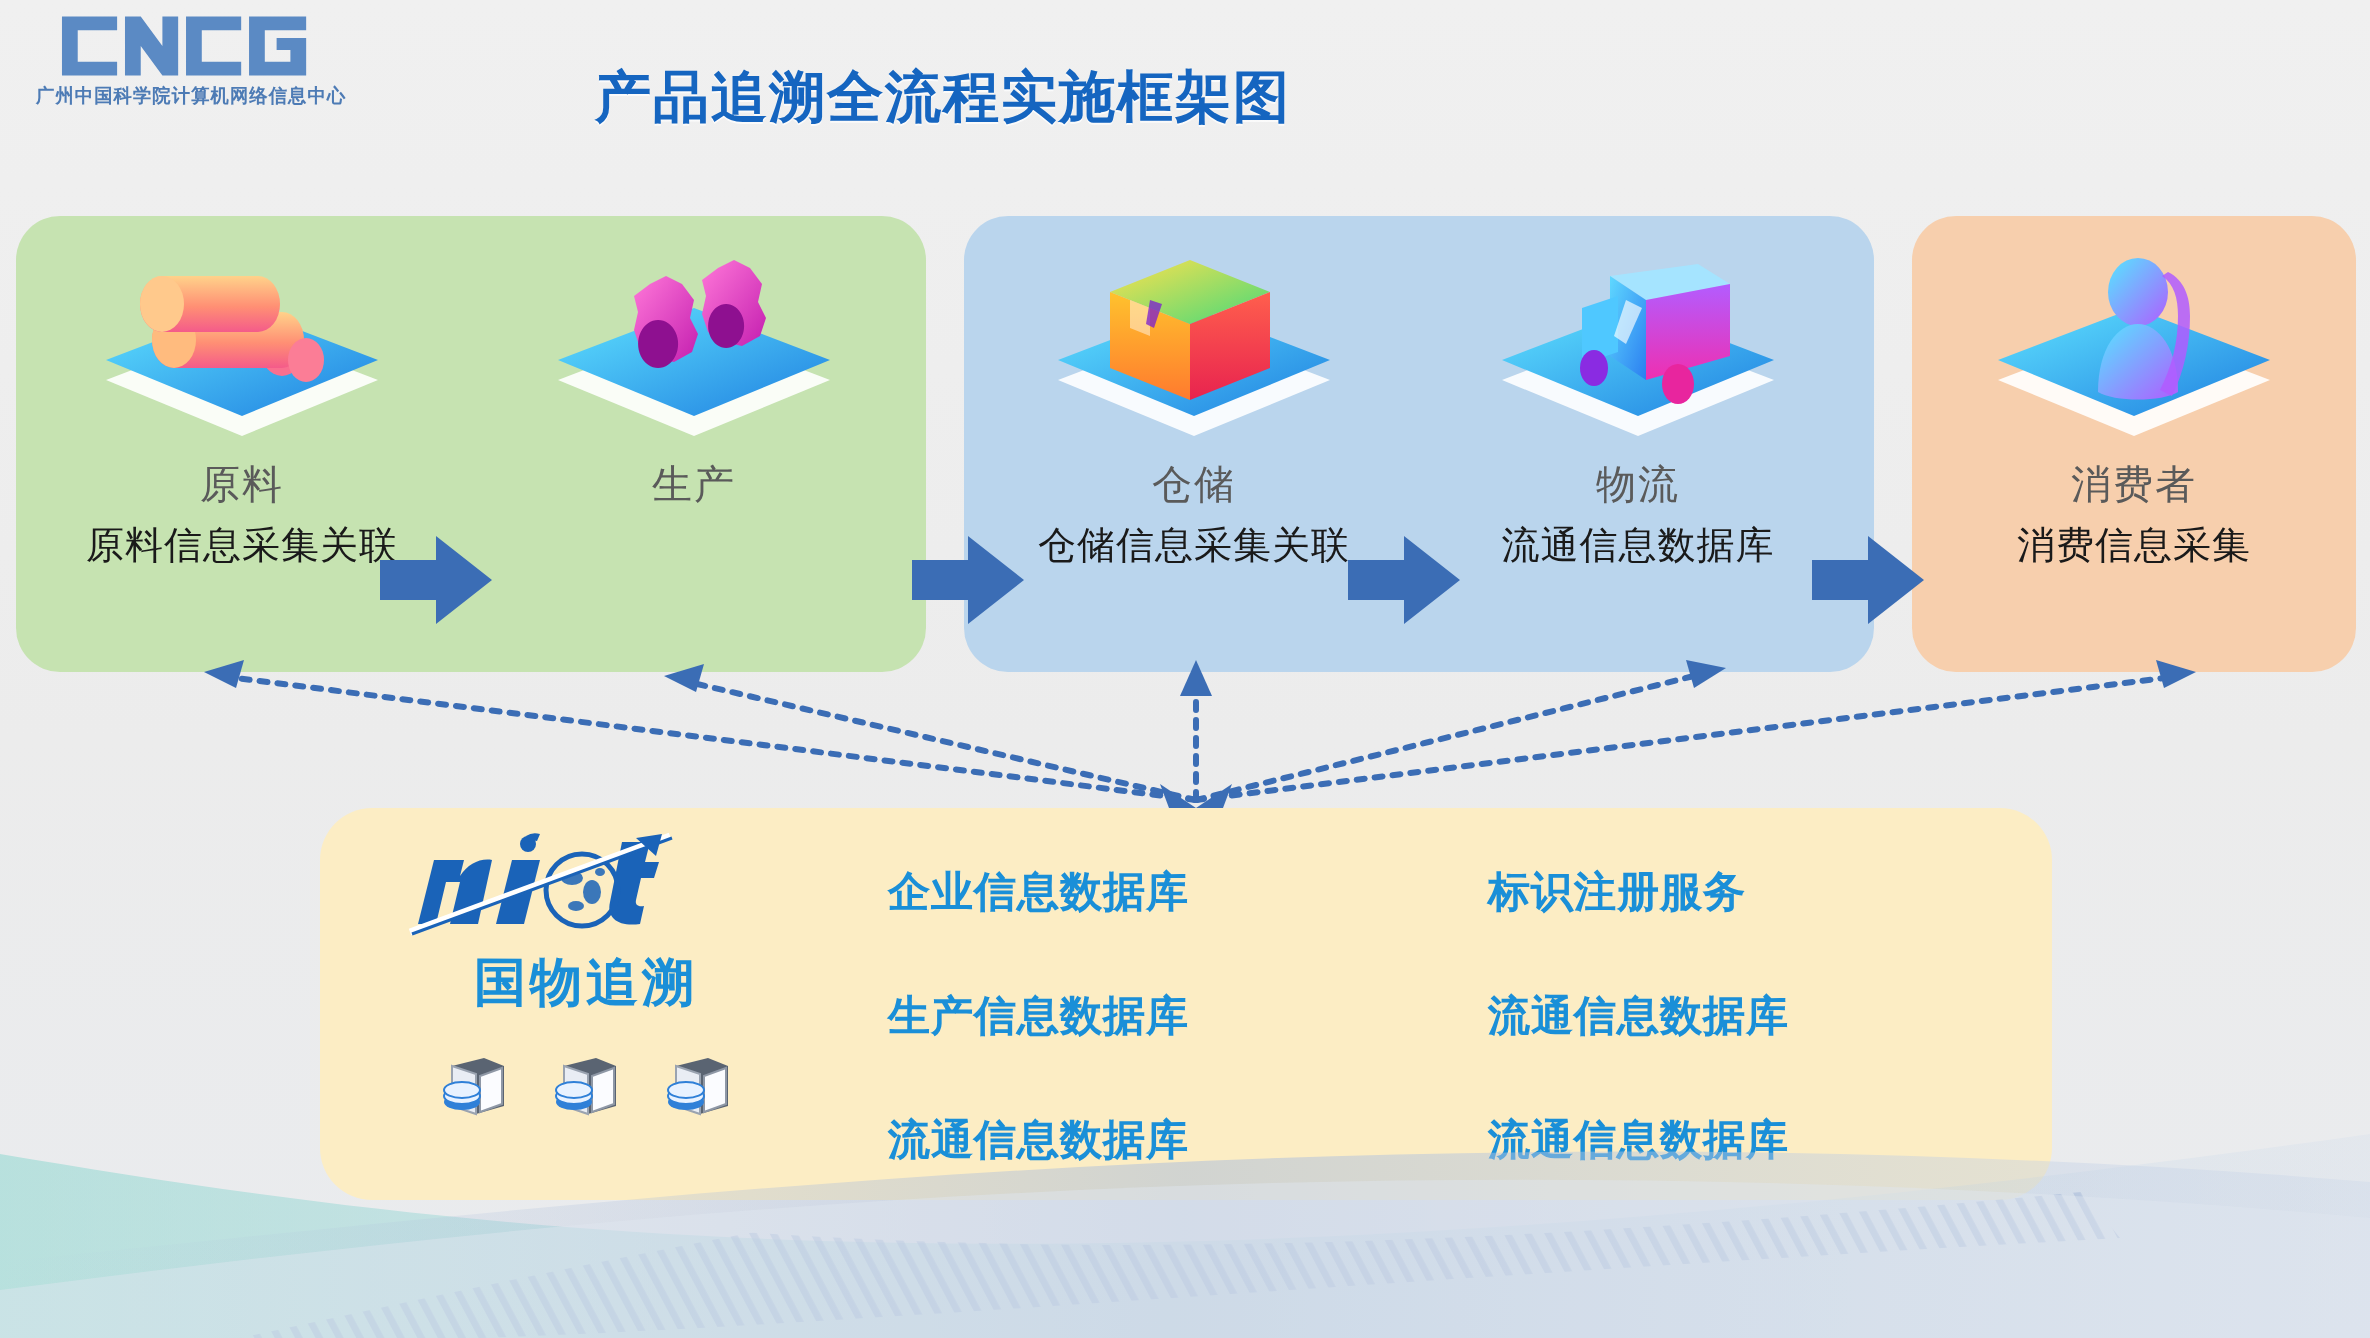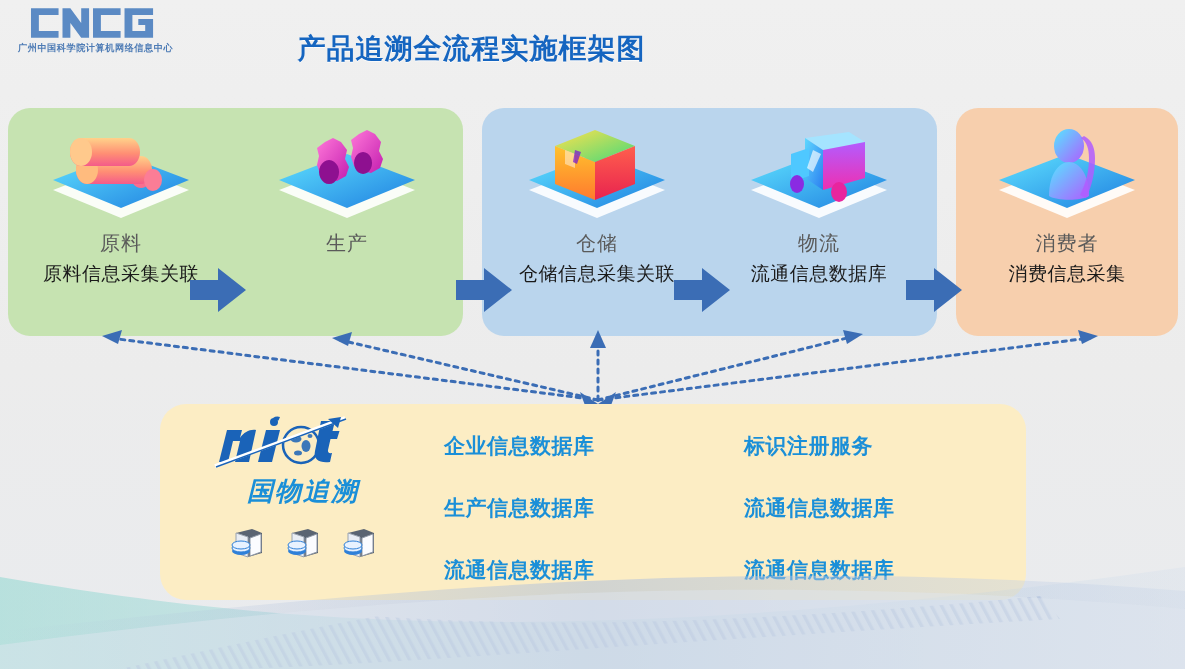--- a/index.html
+++ b/index.html
@@ -54,21 +54,21 @@
 
   
   .dotted-layer{position:absolute;left:0;top:0;width:1185px;height:669px;pointer-events:none;}
 
   
   .platform{
     position:absolute;left:160px;top:404px;width:866px;height:196px;
     background:#fcedc4;border-radius:26px;
   }
   .plat-col{position:absolute;top:0;height:196px;}
-  .col-logo{left:18px;width:250px;font-style:italic;}
+  .col-logo{left:8px;width:250px;}
   .col-db  {left:278px;width:270px;}
   .col-svc {left:578px;width:275px;}
 
   .niot-logo{margin:12px 0 0 32px;width:150px;height:52px;display:block;}
   .brand-cn{
     font-size:26px;font-weight:bold;color:#1a8fd8;text-align:center;
     margin-top:6px;letter-spacing:2px;
   }
   .db-icons{display:flex;justify-content:center;gap:22px;margin-top:18px;}
   .db-icons svg{display:block;}

